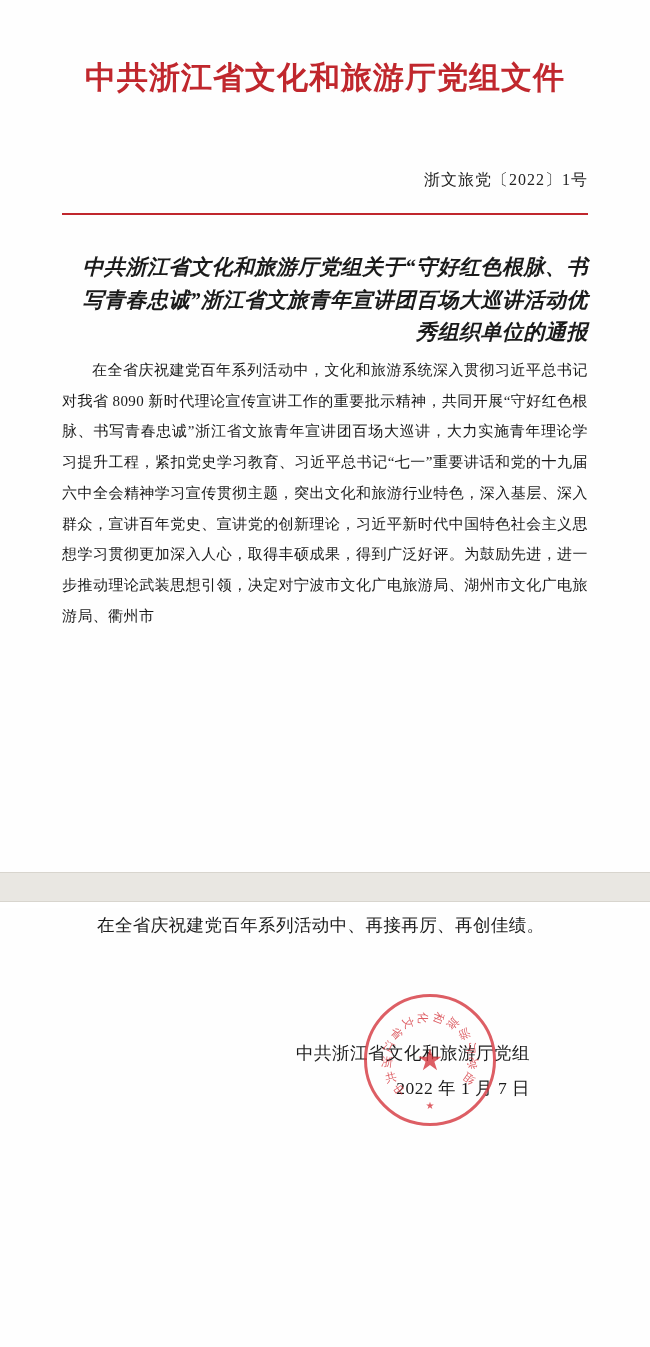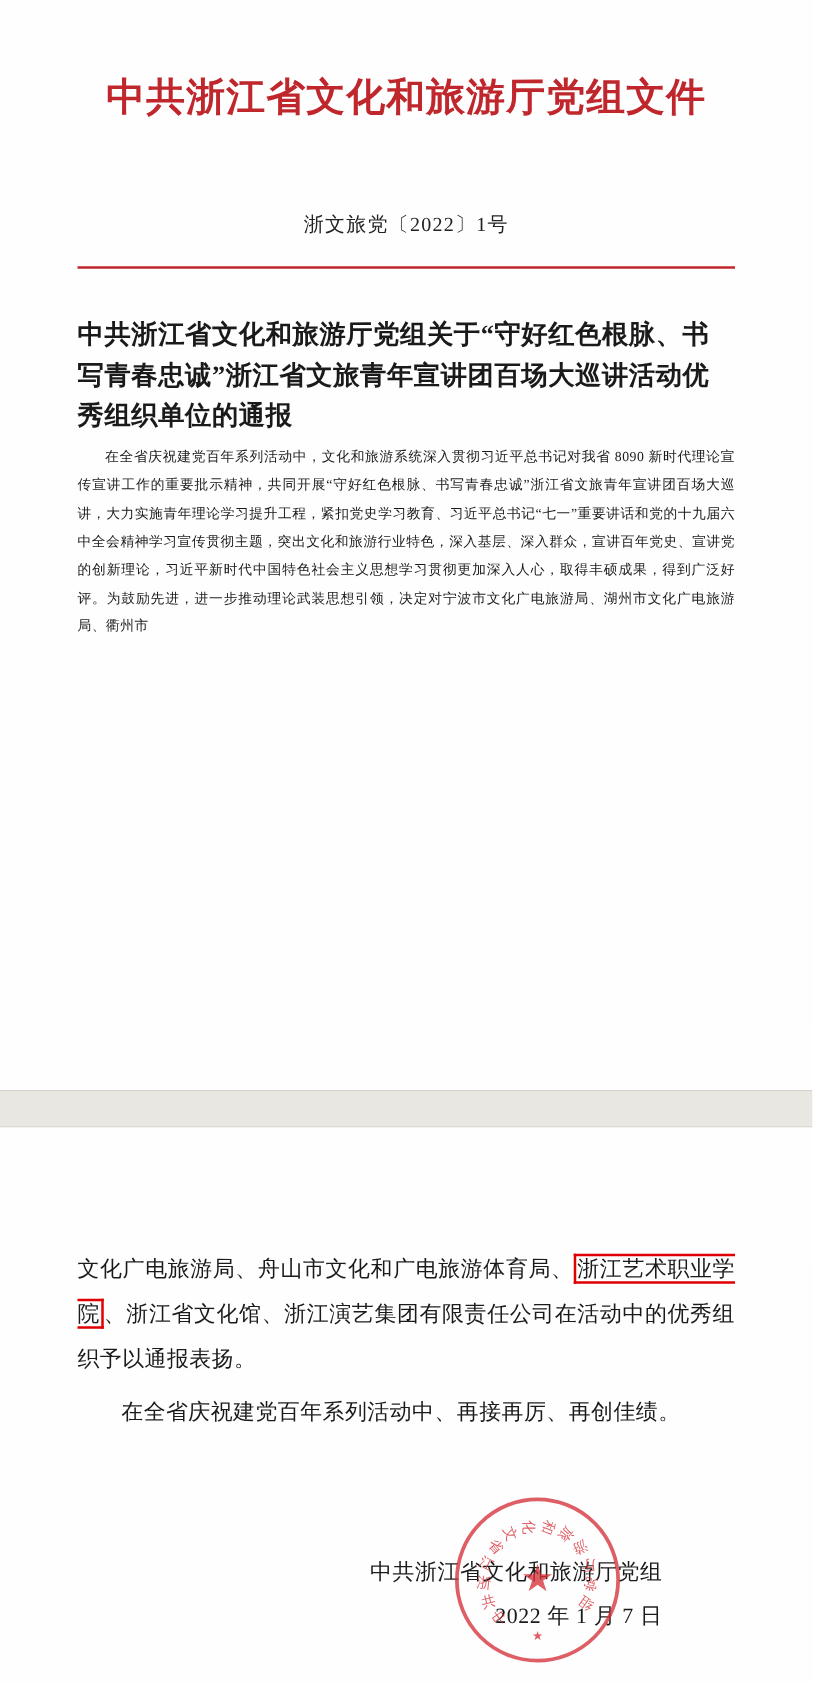--- a/index.html
+++ b/index.html
@@ -34,47 +34,48 @@
     color: #c0272d;
     font-family: "Liberation Serif", "DejaVu Serif", serif;
     font-weight: bold;
     font-size: 31px;
     letter-spacing: 1px;
     padding-top: 58px;
     line-height: 1.3;
     white-space: nowrap;
   }
   .doc-number {
-    text-align: center;
+    text-align: right;
     font-size: 16px;
     color: #222;
     margin-top: 72px;
     letter-spacing: 1px;
   }
   .red-rule {
     border: 0;
     border-top: 2px solid #c0272d;
     margin: 22px 0 0 0;
   }
   .doc-heading {
-    text-align: left;
+    text-align: right;
     font-size: 21px;
     font-weight: bold;
     line-height: 1.55;
     margin-top: 36px;
     letter-spacing: 0.5px;
+    font-style: italic;
   }
   .salutation {
     font-size: 17.5px;
     margin-top: 34px;
     letter-spacing: 0.5px;
     line-height: 1.9;
   }
   .body-para {
-    font-size: 11px;
+    font-size: 15px;
     line-height: 2.05;
     text-align: justify;
     text-justify: inter-ideograph;
     text-indent: 2em;
     margin: 6px 0 0 0;
     letter-spacing: 0.4px;
   }
   
   .page-gap {
     height: 28px;
@@ -195,21 +196,20 @@
     <div class="doc-heading">中共浙江省文化和旅游厅党组关于“守好红色根脉、书写青春忠诚”浙江省文旅青年宣讲团百场大巡讲活动优秀组织单位的通报</div>
 
 
     <p class="body-para">在全省庆祝建党百年系列活动中，文化和旅游系统深入贯彻习近平总书记对我省 8090 新时代理论宣传宣讲工作的重要批示精神，共同开展“守好红色根脉、书写青春忠诚”浙江省文旅青年宣讲团百场大巡讲，大力实施青年理论学习提升工程，紧扣党史学习教育、习近平总书记“七一”重要讲话和党的十九届六中全会精神学习宣传贯彻主题，突出文化和旅游行业特色，深入基层、深入群众，宣讲百年党史、宣讲党的创新理论，习近平新时代中国特色社会主义思想学习贯彻更加深入人心，取得丰硕成果，得到广泛好评。为鼓励先进，进一步推动理论武装思想引领，决定对宁波市文化广电旅游局、湖州市文化广电旅游局、衢州市</p>
   </div>
 
   <div class="page-gap"></div>
 
   <div class="doc-page-two">
 
-    <p class="cont-para"><span>文化广电旅游局、舟山市文化和广电旅游体育局、</span><span class="highlight-box">浙江艺术职业学院</span><span>、浙江省文化馆、浙江演艺集团有限责任公司在活动中的优秀组织予以通报表扬。</span></p>
 
     <p class="body-para-2">在全省庆祝建党百年系列活动中、再接再厉、再创佳绩。</p>
 
     <div class="signature-block">
 
       <div class="seal">
         <div class="seal-text" id="seal-ring">
             <span style="transform: rotate(-125deg) translate(0px, -48px) rotate(90deg);">中</span>
             <span style="transform: rotate(-104.167deg) translate(0px, -48px) rotate(90deg);">共</span>
             <span style="transform: rotate(-83.3333deg) translate(0px, -48px) rotate(90deg);">浙</span>

